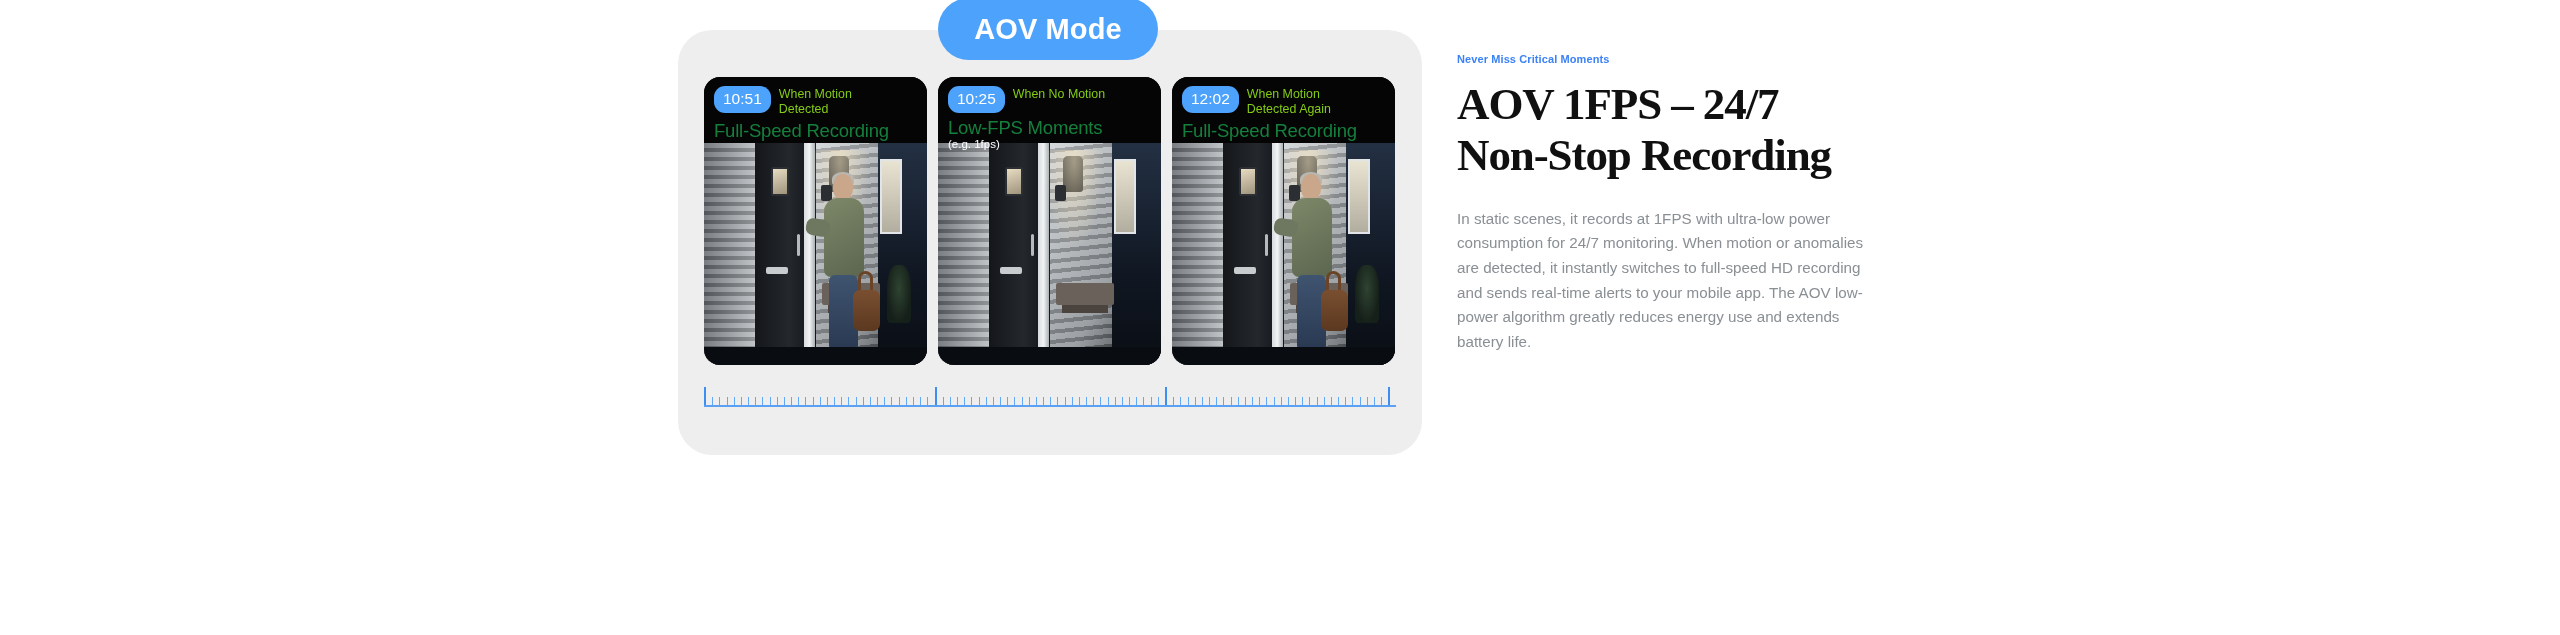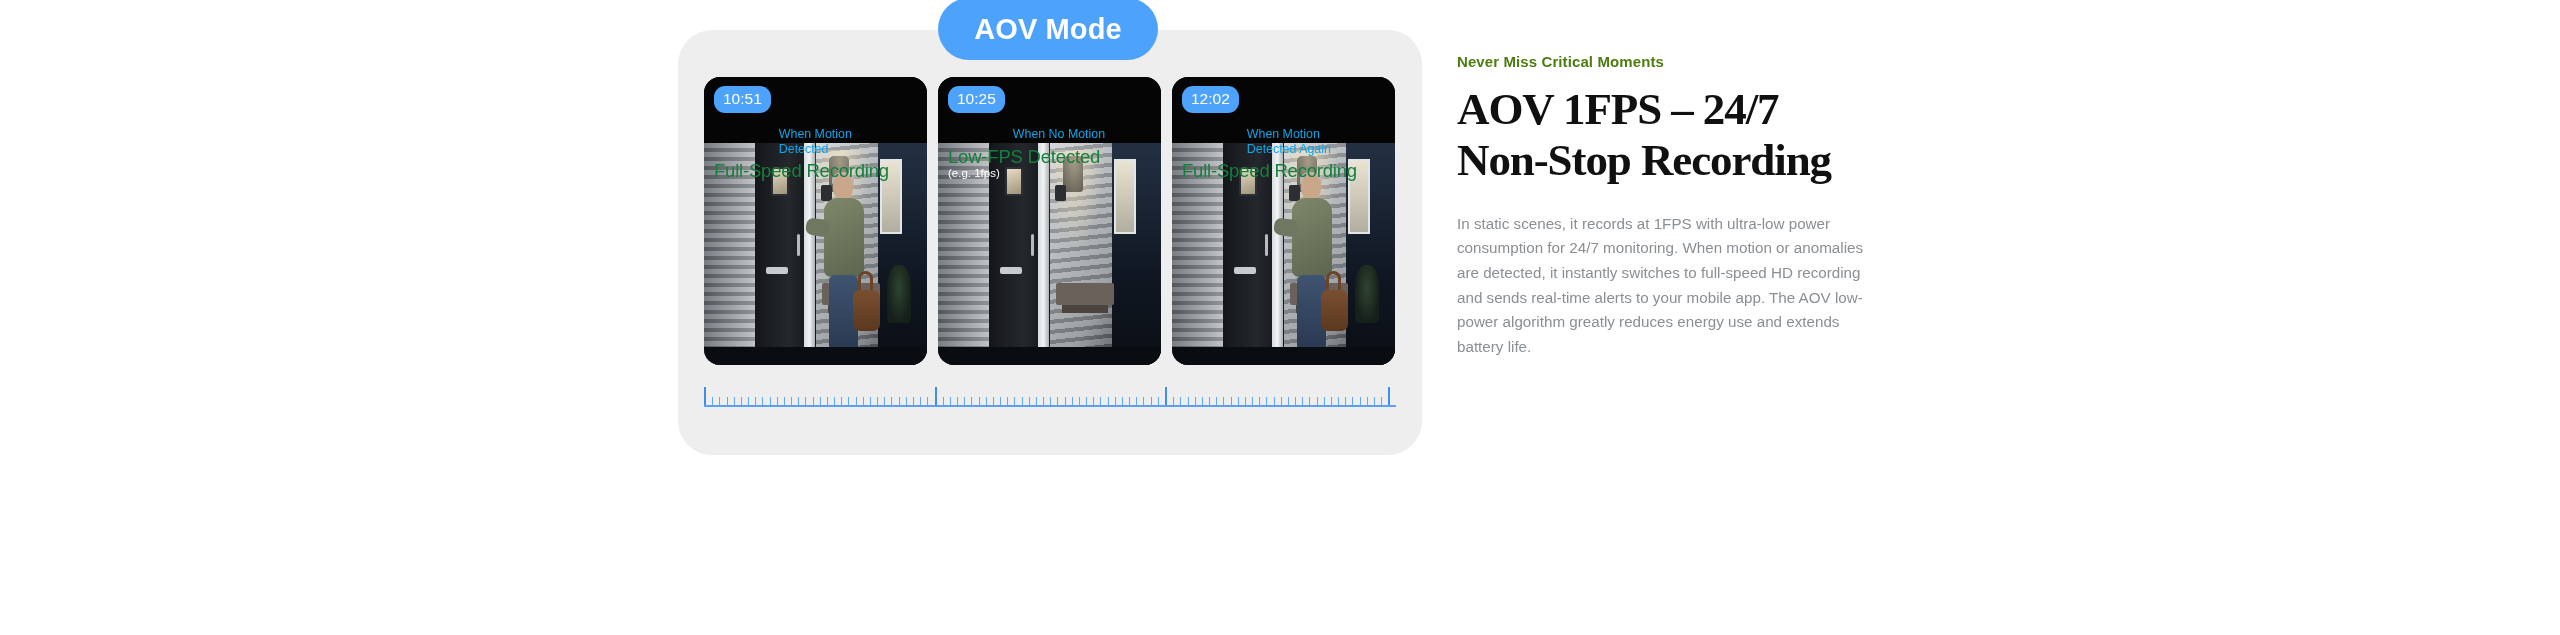--- a/index.html
+++ b/index.html
@@ -90,26 +90,25 @@
     color: #ffffff;
     font-size: 15.5px;
     line-height: 1;
     padding: 5px 9px 6px 9px;
     border-radius: 11px;
     white-space: nowrap;
     flex: 0 0 auto;
   }
 
   .trigger-text {
-    color: #0ea5e9;
+    color: #84cc16;
     font-size: 12.4px;
     line-height: 1.18;
     padding-top: 1px;
     max-width: 120px;
-    margin-top: 40px;
   }
 
   .clip-title {
     color: #15803d;
     font-size: 18.5px;
     line-height: 1.05;
     margin-top: 5px;
     white-space: nowrap;
     letter-spacing: -.2px;
   }
@@ -265,22 +264,22 @@
   }
 
   
   .copy {
     position: absolute;
     left: 1457px;
     top: 53px;
     width: 440px;
   }
   .eyebrow {
-    color: #4d7c0f;
-    font-size: 15px;
+    color: #3b82f6;
+    font-size: 11px;
     font-weight: bold;
     letter-spacing: .1px;
     margin-bottom: 14px;
   }
   .headline {
     color: #101010;
     font-size: 45px;
     font-weight: bold;
     line-height: 1.13;
     letter-spacing: -1.1px;
@@ -344,21 +343,21 @@
         <div class="scene-ground"></div>
       </div>
     </div>
 
     <div class="clip-card">
       <div class="clip-header">
         <div class="clip-meta">
           <span class="time-badge">10:25</span>
           <span class="trigger-text">When No Motion</span>
         </div>
-        <div class="clip-title">Low-FPS Detected</div>
+        <div class="clip-title">Low-FPS Moments</div>
         <div class="clip-subtitle">(e.g. 1fps)</div>
       </div>
       <div class="scene">
         <div class="scene-far"></div>
         <div class="scene-siding-left"></div>
         <div class="scene-door">
           <div class="scene-door-window"></div>
           <div class="scene-door-slot"></div>
           <div class="scene-door-handle"></div>
         </div>

